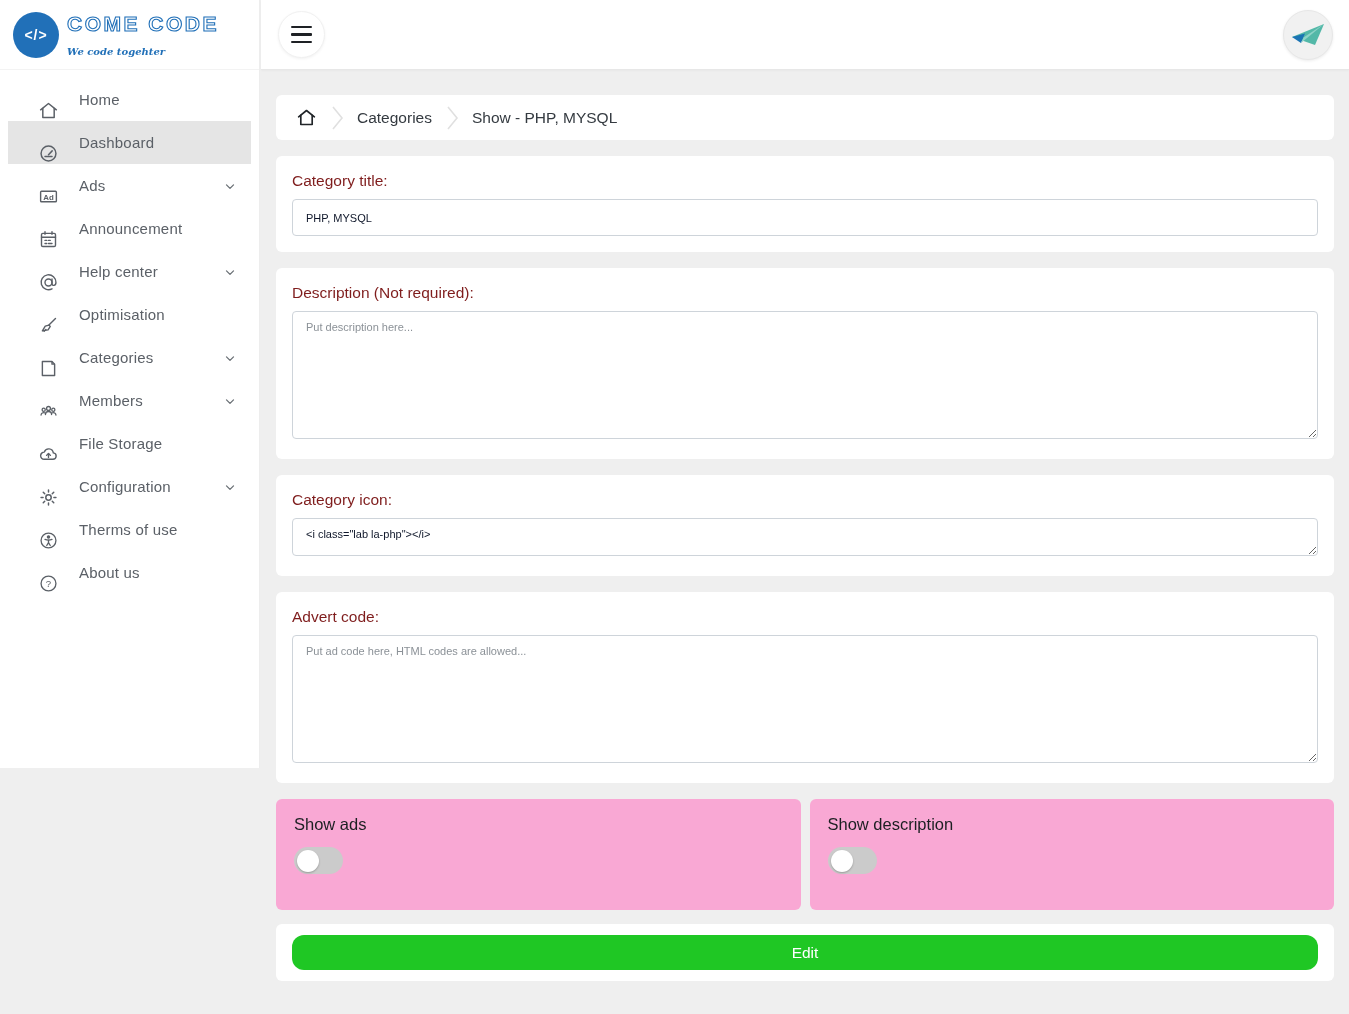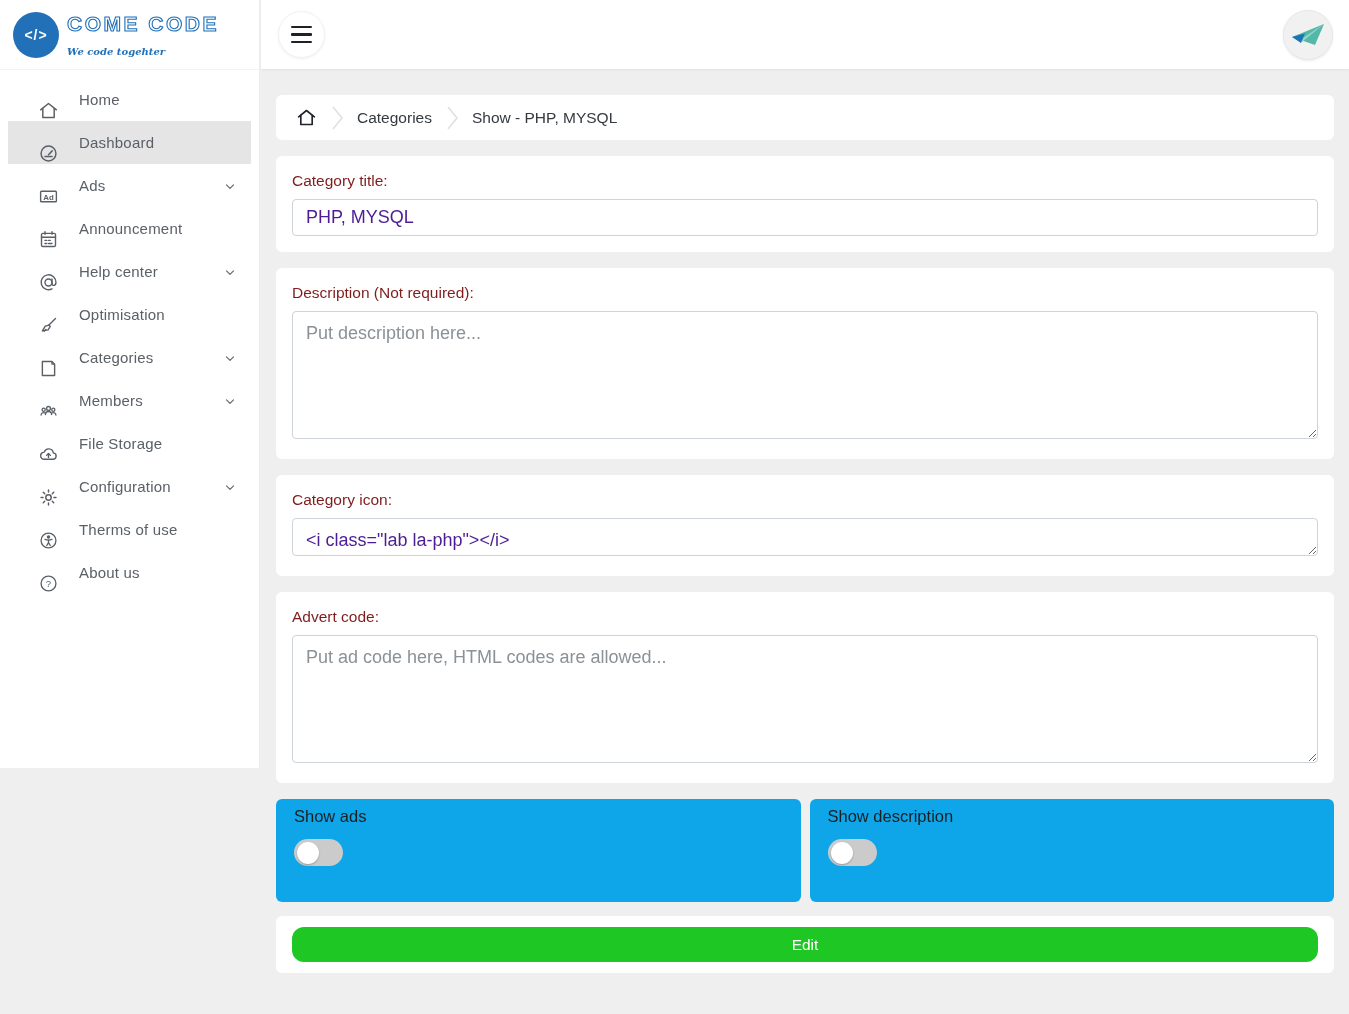--- a/index.html
+++ b/index.html
@@ -32,28 +32,28 @@
   .card { background:#fff; border-radius:6px; margin-bottom:16px; }
 
   .breadcrumb-card { display:flex; align-items:center; padding:10px 20px; height:45px; }
   .crumb-sep { color:#e2e2e2; margin:0 12px; display:flex; align-items:center; }
   .crumb { font-size:15.5px; color:#343a40; cursor:pointer; }
   .crumb.current { cursor:default; }
   .crumb-home { display:flex; align-items:center; color:#212529; cursor:pointer; }
 
   .form-card { padding:16px; }
   .field-label { display:block; font-size:15.5px; color:#7f1d1d; margin-bottom:9px; }
-  .text-input, .text-area { width:100%; border:1px solid #ced4da; border-radius:4px; background:#fff; color:#4c1d95; font-size:18px; font-family:"Liberation Sans", sans-serif; padding:8px 13px; outline:none; }
+  .text-input, .text-area { width:100%; border:1px solid #ced4da; border-radius:4px; background:#fff; color:#0f172a; font-size:11px; font-family:"Liberation Sans", sans-serif; padding:8px 13px; outline:none; }
   .text-input { height:37px; }
   .text-area { height:128px; resize:both; line-height:1.45; }
   .text-area.oneline { height:38px; resize:both; overflow:hidden; font-family:"Liberation Sans", sans-serif; }
   ::placeholder { color:#8b9197; opacity:1; }
 
   .toggles-row { display:flex; gap:9px; margin-bottom:14px; }
-  .toggle-card { flex:1 1 0; background:#0ea5e9; border-radius:6px; padding:8px 18px 36px 18px; }
+  .toggle-card { flex:1 1 0; background:#f9a8d4; border-radius:6px; padding:16px 18px 36px 18px; }
   .toggle-label { font-size:16.5px; color:#1c1f22; }
   .toggle { margin-top:13px; width:49px; height:27px; border-radius:14px; background:#cbcbcb; position:relative; cursor:pointer; }
   .toggle .knob { position:absolute; left:3px; top:2.5px; width:22px; height:22px; border-radius:50%; background:#fff; box-shadow:0 1px 2px rgba(0,0,0,.25); }
 
   .submit-card { padding:11px 16px; }
   .submit-btn { width:100%; height:35px; border:none; border-radius:12px; background:#1fc724; color:#ffffff; font-size:15.5px; font-family:"Liberation Sans", sans-serif; cursor:pointer; }
 </style>
 </head>
 <body>
 

